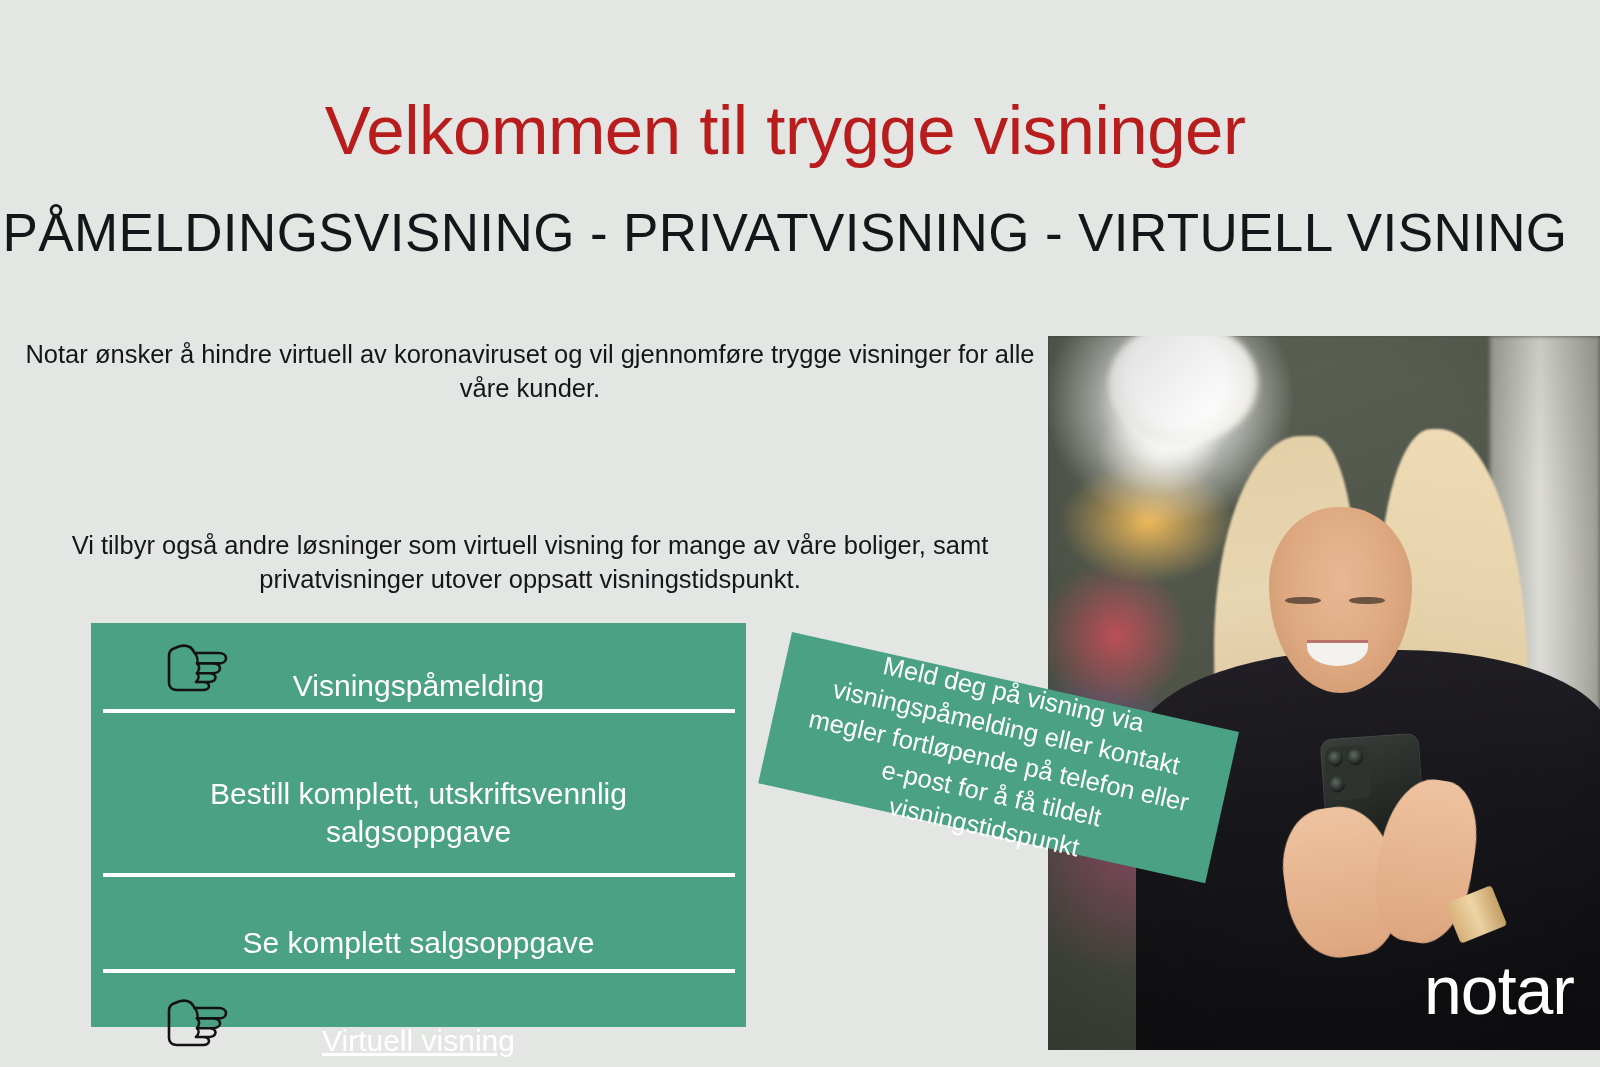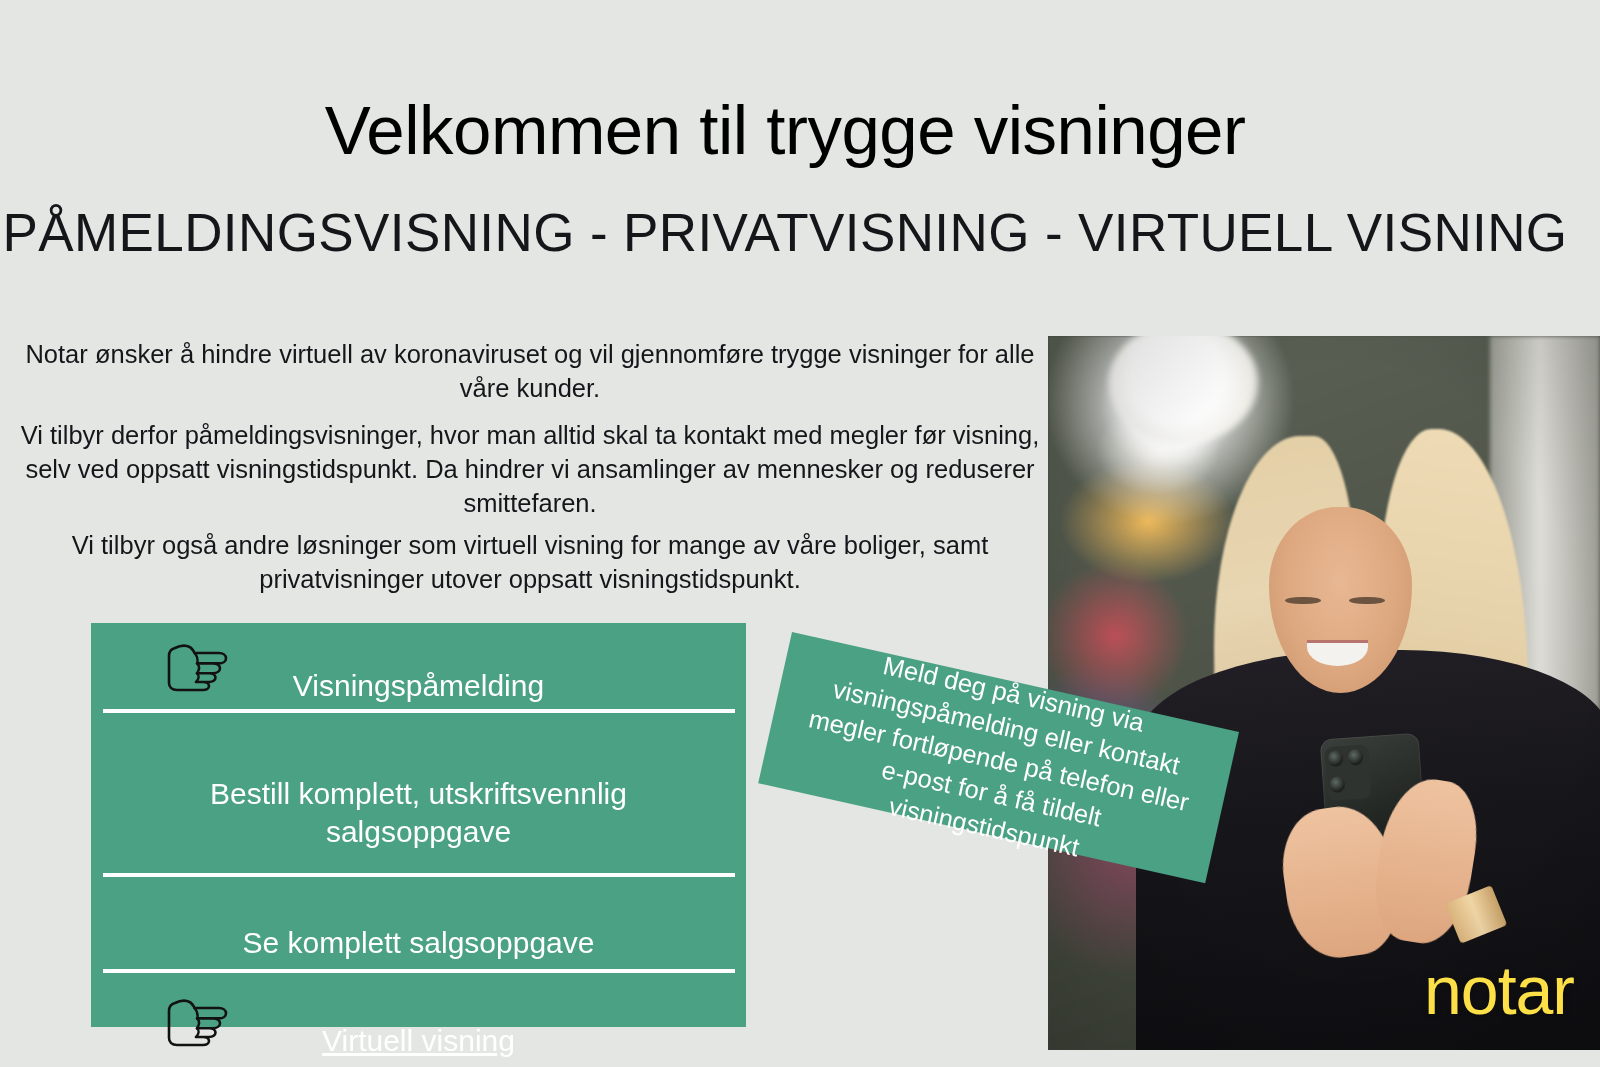--- a/index.html
+++ b/index.html
@@ -28,21 +28,21 @@
   .headline {
     position: absolute;
     left: 0;
     top: 96px;
     width: 1570px;
     text-align: center;
     font-size: 69px;
     line-height: 1;
     font-weight: 400;
     letter-spacing: -0.5px;
-    color: #000000;
+    color: #b91c1c;
     white-space: nowrap;
   }
   .subheadline {
     position: absolute;
     left: 0;
     top: 206px;
     width: 1570px;
     text-align: center;
     font-size: 53px;
     line-height: 1;
@@ -281,21 +281,21 @@
   .photo-vignette {
     position: absolute;
     inset: 0;
     background: radial-gradient(ellipse at 55% 45%, rgba(0,0,0,0) 52%, rgba(0,0,0,0.22) 100%);
   }
 
   .logo {
     position: absolute;
     right: 26px;
     bottom: 26px;
-    color: #fde047;
+    color: #ffffff;
     font-size: 68px;
     line-height: 1;
     letter-spacing: -1px;
     font-weight: 400;
     text-shadow: 0 1px 6px rgba(0,0,0,0.25);
   }
 
   
   .callout {
     position: absolute;
@@ -322,21 +322,20 @@
 </style>
 </head>
 <body>
 
 <div class="page">
 
   <div class="headline">Velkommen til trygge visninger</div>
   <div class="subheadline">PÅMELDINGSVISNING - PRIVATVISNING - VIRTUELL VISNING</div>
 
   <div class="copy copy-1">Notar ønsker å hindre virtuell av koronaviruset og vil gjennomføre trygge visninger for alle våre kunder.</div>
-  <div class="copy copy-2">Vi tilbyr derfor påmeldingsvisninger, hvor man alltid skal ta kontakt med megler før visning, selv ved oppsatt visningstidspunkt. Da hindrer vi ansamlinger av mennesker og reduserer smittefaren.</div>
   <div class="copy copy-3">Vi tilbyr også andre løsninger som virtuell visning for mange av våre boliger, samt privatvisninger utover oppsatt visningstidspunkt.</div>
 
   <div class="menu-card">
 
     <div class="menu-row menu-row-1">
       <span class="hand-icon">
         <svg viewBox="0 0 76 56" width="76" height="56" aria-hidden="true">
           <path d="M12 18 C12 14 14 11 18 10 C22 8 26 7 30 8 C33 8.6 35 10.4 36.5 13 L37.5 15
                    L62 15 C66 15 69 17.2 69 20.2 C69 23.2 66 25.4 62 25.4 L40 25.4
                    L56 25.4 C60 25.4 63 27.5 63 30.3 C63 33.1 60 35.2 56 35.2 L40 35.2

